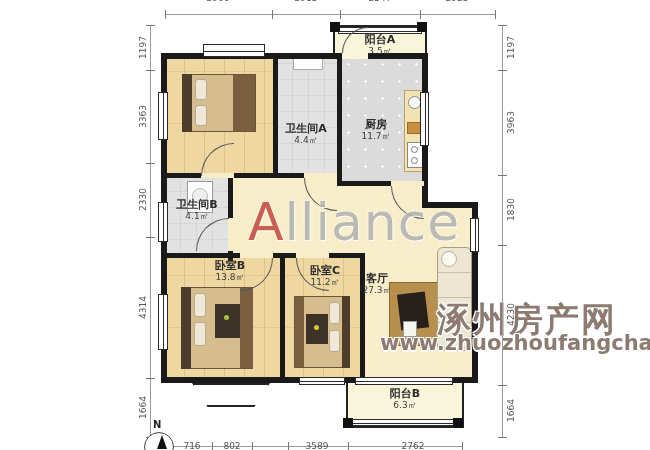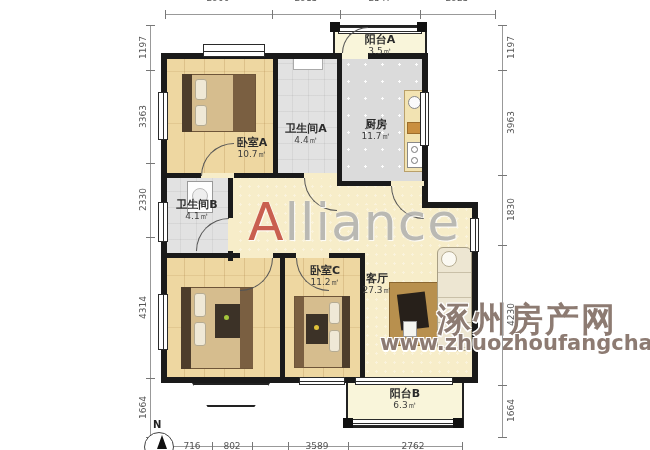--- a/index.html
+++ b/index.html
@@ -158,35 +158,35 @@
   <div class="win v" style="left:420px;top:92px;width:9px;height:54px;"></div>
   <div class="win v" style="left:470px;top:218px;width:9px;height:34px;"></div>
   <div class="win h" style="left:355px;top:377px;width:98px;height:8px;"></div>
   <div class="abs" style="left:192px;top:383px;width:78px;height:24px;background:#fff;box-shadow:inset 0 0 0 2px #222;
               clip-path:polygon(0 0,100% 0,80% 100%,20% 100%);"></div>
 
   <div class="room-label" style="left:333px;top:33px;width:94px;">
     <span class="nm">阳台A</span>
     <span class="ar">3.5㎡</span>
   </div>
-  <div class="room-label" style="left:212px;top:136px;width:80px;">
-    <span class="nm">卧室A</span>
-    <span class="ar">10.7㎡</span>
-  </div>
   <div class="room-label" style="left:270px;top:122px;width:72px;">
     <span class="nm">卫生间A</span>
     <span class="ar">4.4㎡</span>
   </div>
   <div class="room-label" style="left:340px;top:118px;width:72px;">
     <span class="nm">厨房</span>
     <span class="ar">11.7㎡</span>
   </div>
   <div class="room-label" style="left:160px;top:198px;width:74px;">
     <span class="nm">卫生间B</span>
     <span class="ar">4.1㎡</span>
+  </div>
+  <div class="room-label" style="left:190px;top:259px;width:80px;">
+    <span class="nm">卧室B</span>
+    <span class="ar">13.8㎡</span>
   </div>
   <div class="room-label" style="left:285px;top:264px;width:80px;">
     <span class="nm">卧室C</span>
     <span class="ar">11.2㎡</span>
   </div>
   <div class="room-label" style="left:337px;top:272px;width:80px;">
     <span class="nm">客厅</span>
     <span class="ar">27.3㎡</span>
   </div>
   <div class="room-label" style="left:365px;top:387px;width:80px;">

